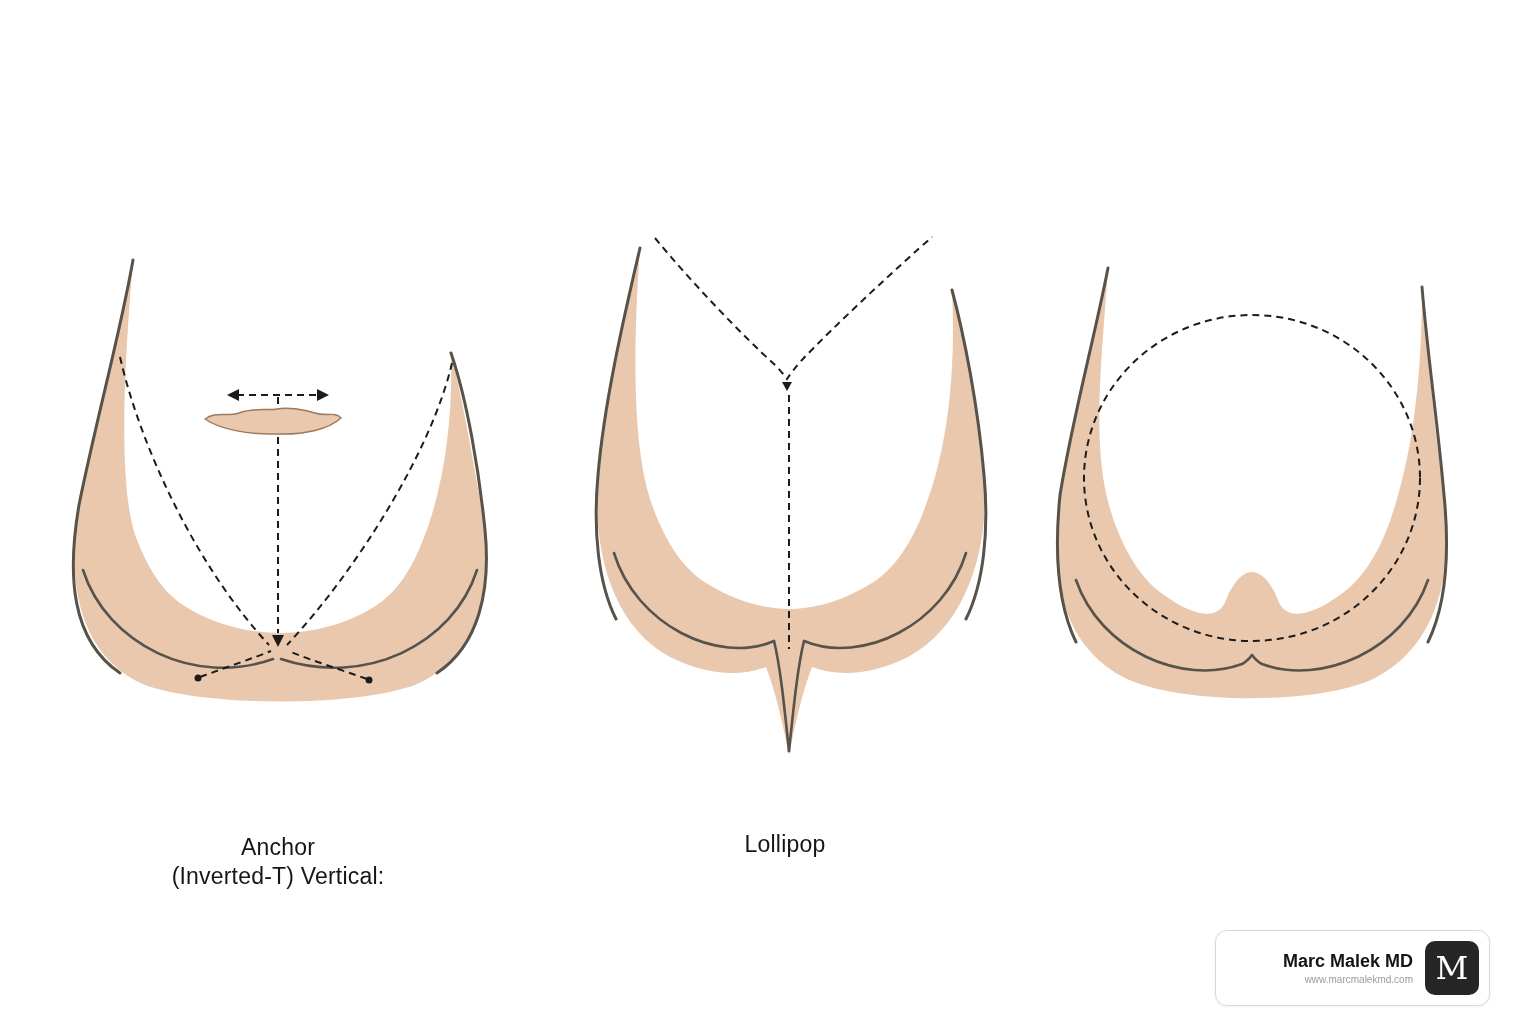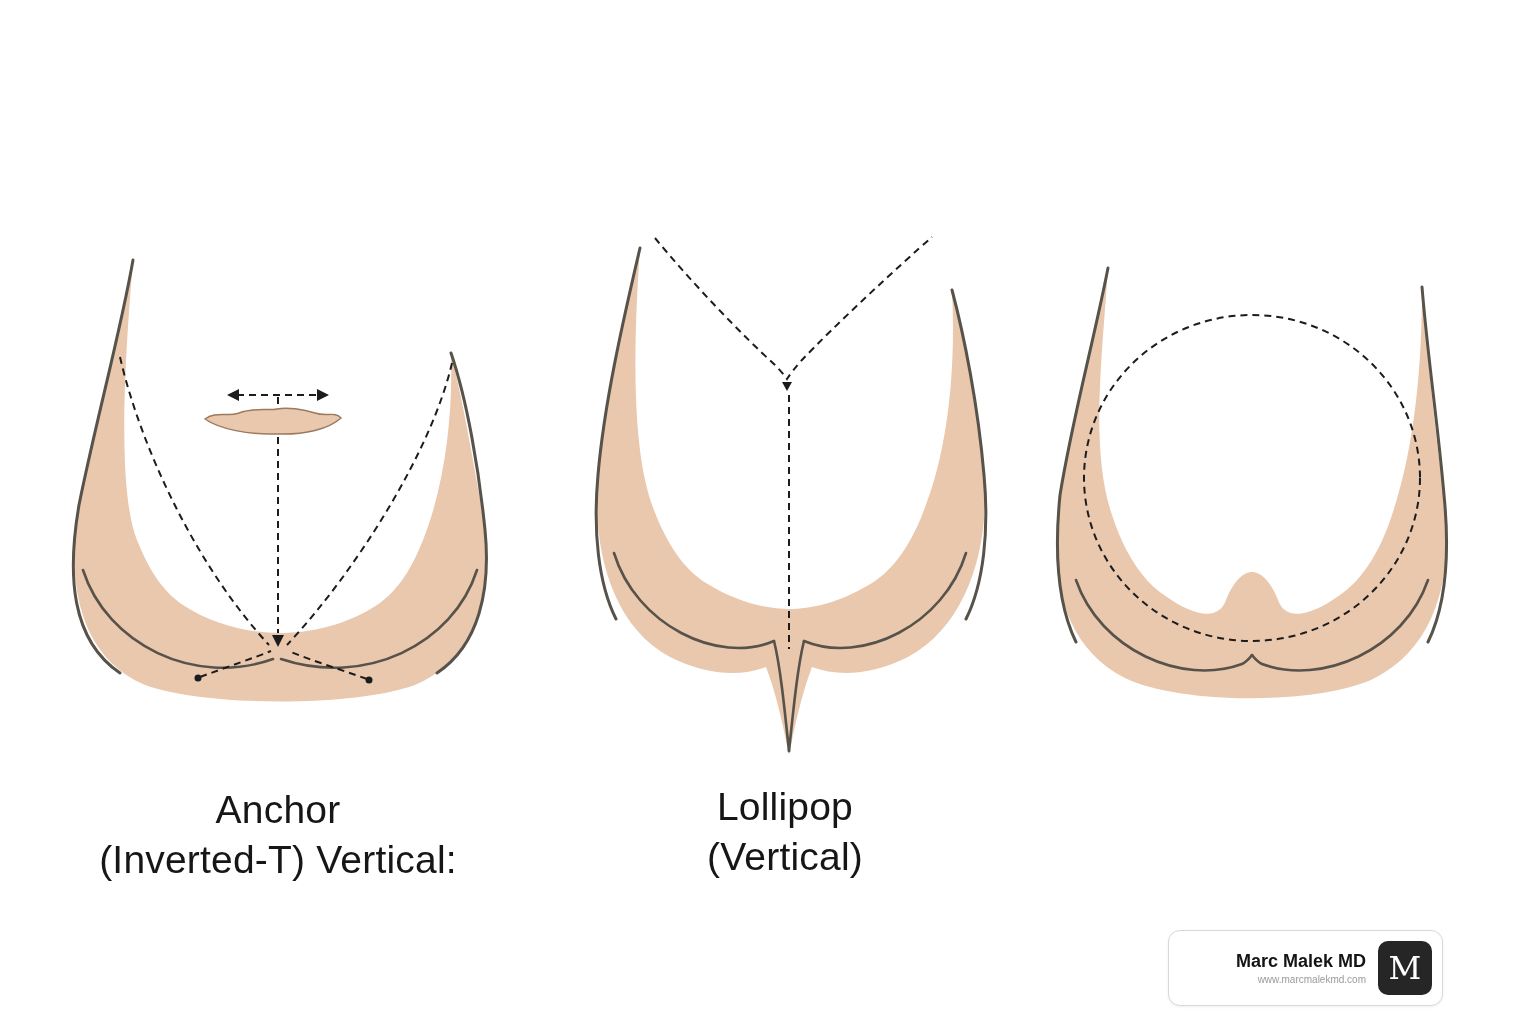--- a/index.html
+++ b/index.html
@@ -22,26 +22,26 @@
 
   .skin-fill{fill:var(--skin);stroke:none;}
   .contour{fill:none;stroke:var(--outline);stroke-width:3;stroke-linecap:round;}
   .fold{fill:none;stroke:var(--outline);stroke-width:2.6;stroke-linecap:round;}
   .dashed{fill:none;stroke:var(--incision);stroke-width:2;stroke-dasharray:7 5;}
   .dot{fill:var(--incision);stroke:none;}
   .arrow{fill:var(--incision);stroke:none;}
   .areola{fill:var(--skin);stroke:var(--areola-line);stroke-width:1.5;}
 
   .label{position:absolute;text-align:center;color:var(--label-color);
-         font-size:39px;line-height:1.28;letter-spacing:0.2px;}
+         font-size:23px;line-height:1.28;letter-spacing:0.2px;margin-top:48px;}
   #label-anchor{left:58px;top:785px;width:440px;}
   #label-lollipop{left:565px;top:782px;width:440px;}
   #label-donut{left:1029px;top:780px;width:440px;}
 
-  .watermark{position:absolute;left:1168px;top:930px;width:275px;height:76px;
+  .watermark{position:absolute;left:1215px;top:930px;width:275px;height:76px;
              background:#ffffff;border:1px solid var(--card-border);border-radius:12px;
              box-shadow:0 1px 3px rgba(0,0,0,0.06);
              display:flex;align-items:center;justify-content:flex-end;
              box-sizing:border-box;padding:0 10px;gap:12px;}
   .wm-text{text-align:right;}
   .wm-name{font-size:18px;font-weight:bold;color:#141414;line-height:1.3;}
   .wm-url{font-size:10px;color:var(--url-color);line-height:1.3;}
   .wm-logo{width:54px;height:54px;background:var(--logo-bg);border-radius:10px;
            display:flex;align-items:center;justify-content:center;flex:0 0 auto;}
   .wm-logo span{color:#ffffff;font-family:"DejaVu Serif",serif;font-size:32px;line-height:1;}
@@ -157,21 +157,20 @@
       <ellipse class="dashed" cx="222" cy="228" rx="168" ry="163"></ellipse>
     </g>
   </svg>
 
   <div id="label-anchor" class="label">
     <div>Anchor</div>
     <div>(Inverted-T) Vertical:</div>
   </div>
   <div id="label-lollipop" class="label">
     <div>Lollipop</div>
-    <div>(Vertical)</div>
   </div>
 
   <div class="watermark">
     <div class="wm-text">
       <div class="wm-name">Marc Malek MD</div>
       <div class="wm-url">www.marcmalekmd.com</div>
     </div>
     <div class="wm-logo">
       <span>M</span>
     </div>

